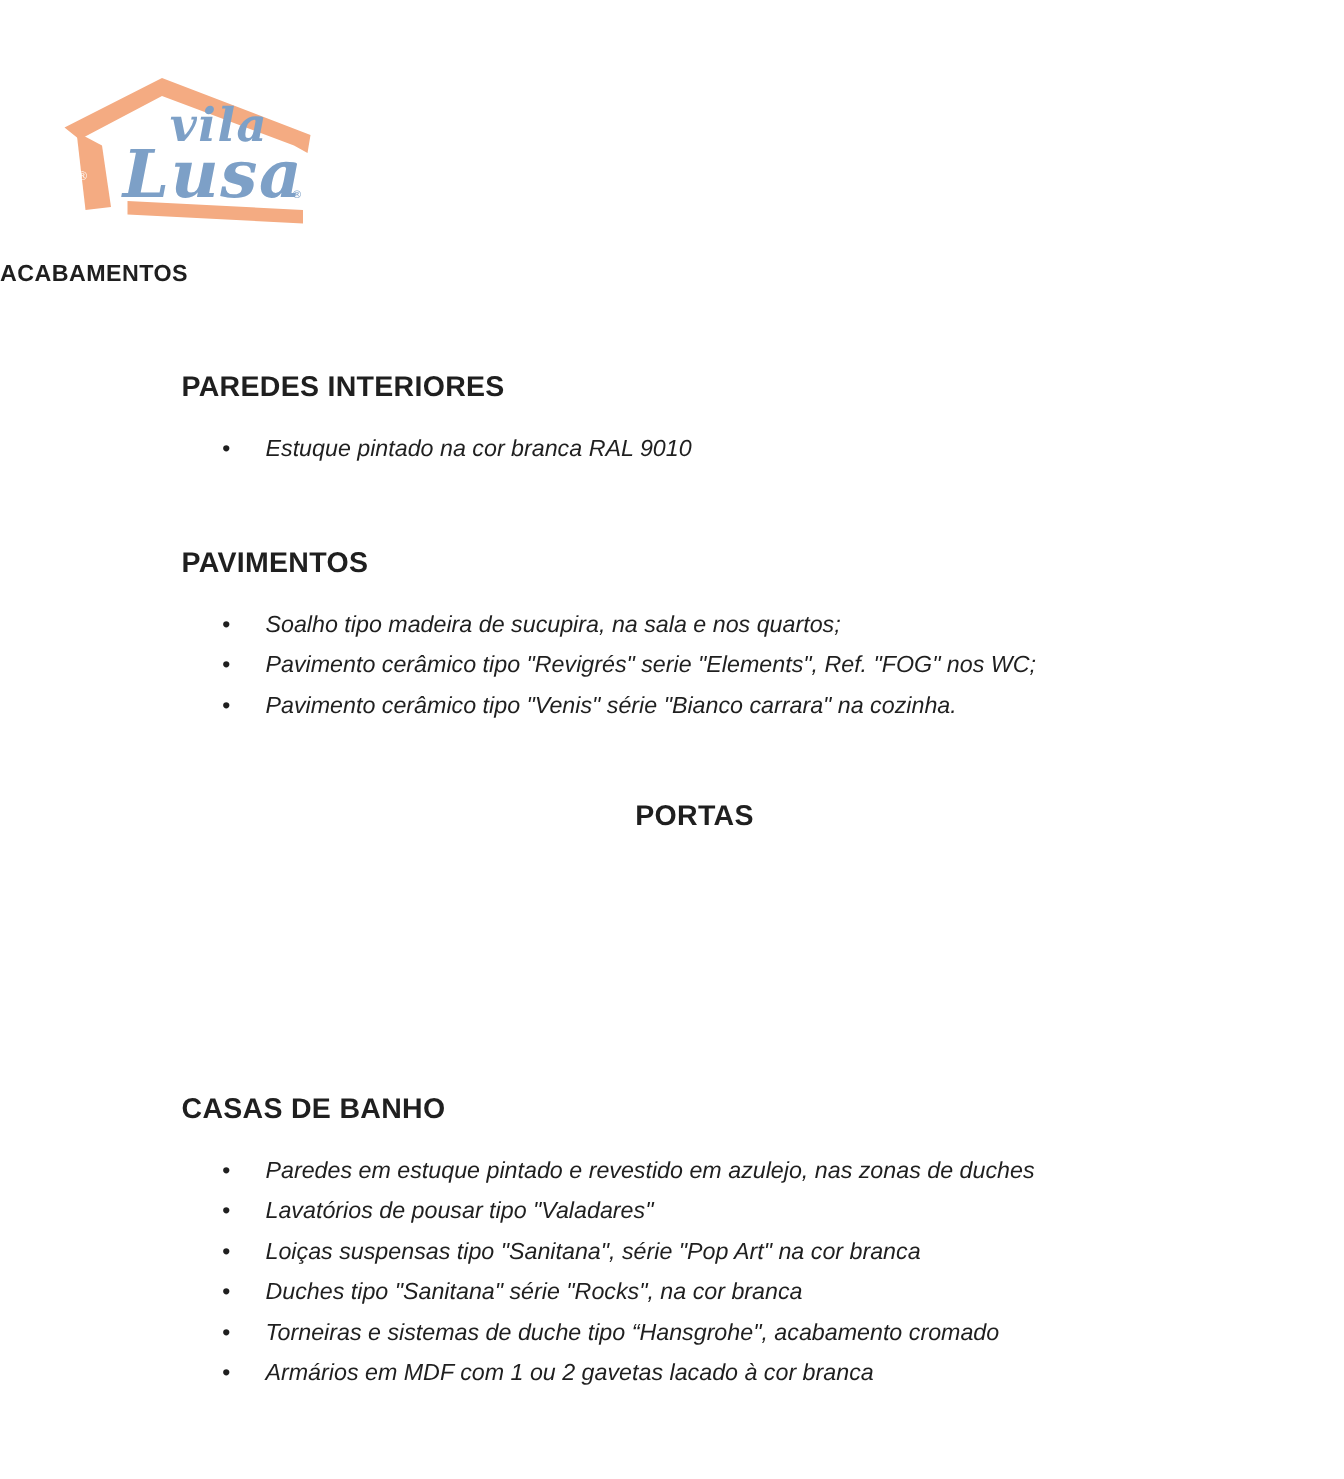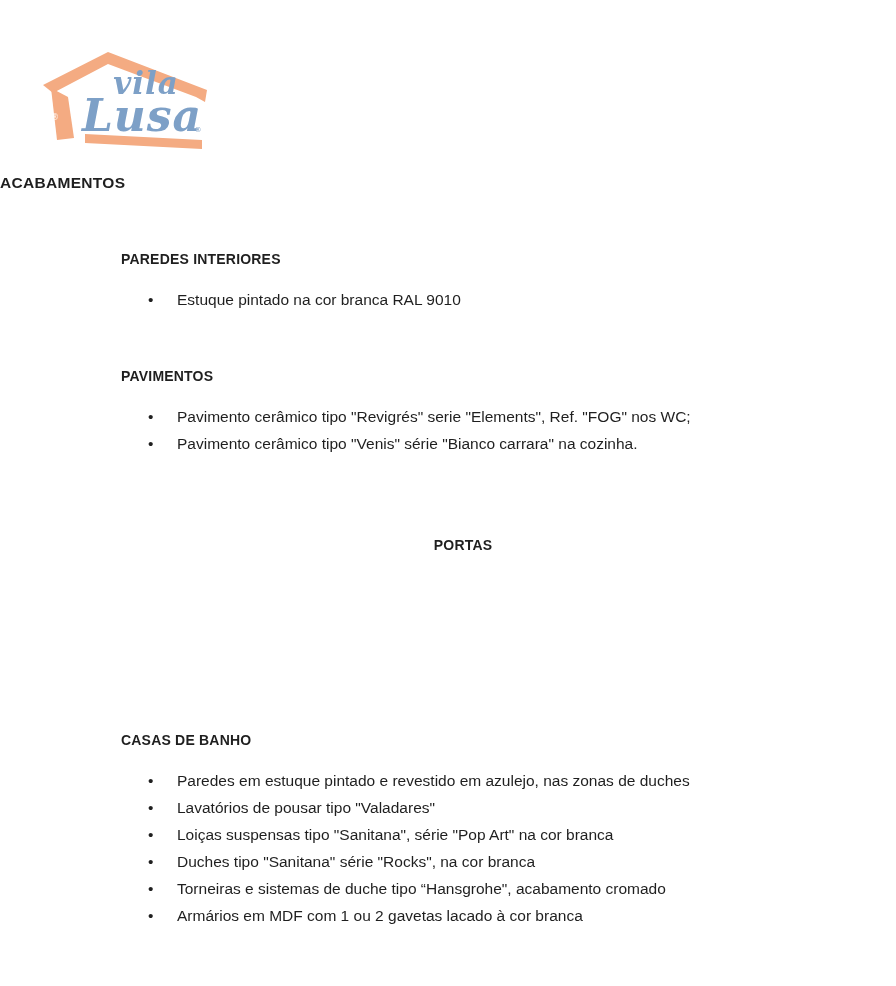--- a/index.html
+++ b/index.html
@@ -40,36 +40,37 @@
     font-weight: 700;
     letter-spacing: 0.3px;
   }
   .sec {
     position: absolute;
     left: 121px;
     width: 684px;
   }
   .sec h2 {
     margin: 0;
-    font-size: 14px;
+    font-size: 19px;
     line-height: 20px;
     font-weight: 700;
     letter-spacing: 0.2px;
   }
   .sec ul {
     margin: 17px 0 0 0;
     padding: 0;
     list-style: none;
   }
   .sec li {
     position: relative;
     padding-left: 56px;
     font-size: 15.5px;
     line-height: 27px;
     max-width: 625px;
+    font-style: italic;
   }
   .sec li::before {
     content: "\2022";
     position: absolute;
     left: 27px;
     top: 0;
     font-size: 15.5px;
     line-height: 27px;
   }
   .sec-1 { top: 249px; }
@@ -106,20 +107,21 @@
   <section class="sec sec-1">
     <h2>PAREDES INTERIORES</h2>
     <ul>
       <li>Estuque pintado na cor branca RAL 9010</li>
     </ul>
   </section>
 
   <section class="sec sec-2">
     <h2>PAVIMENTOS</h2>
     <ul>
+      <li>Soalho tipo madeira de sucupira, na sala e nos quartos;</li>
       <li>Pavimento cerâmico tipo "Revigrés" serie "Elements", Ref. "FOG" nos WC;</li>
       <li>Pavimento cerâmico tipo "Venis" série "Bianco carrara" na cozinha.</li>
     </ul>
   </section>
 
   <section class="sec sec-3">
     <h2>PORTAS</h2>
   </section>
 
   <section class="sec sec-4">

